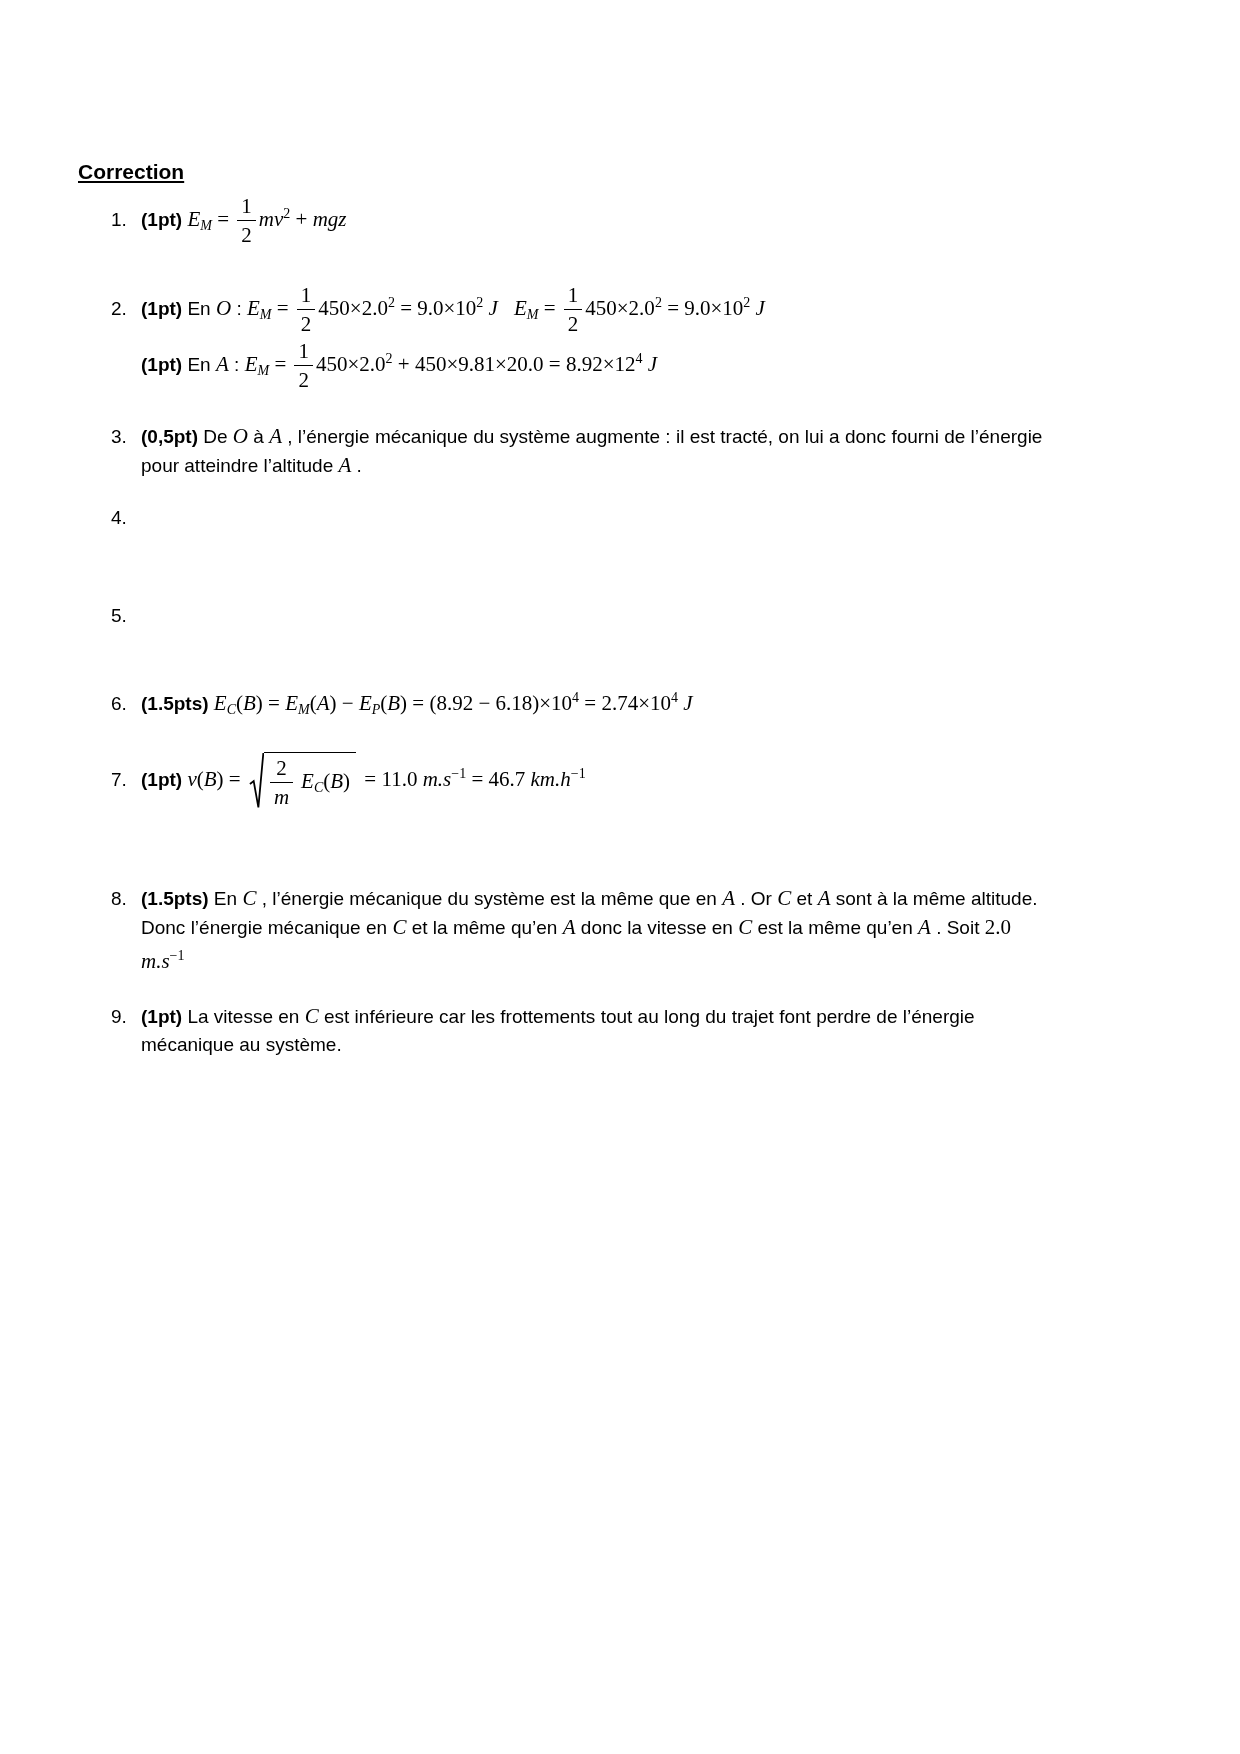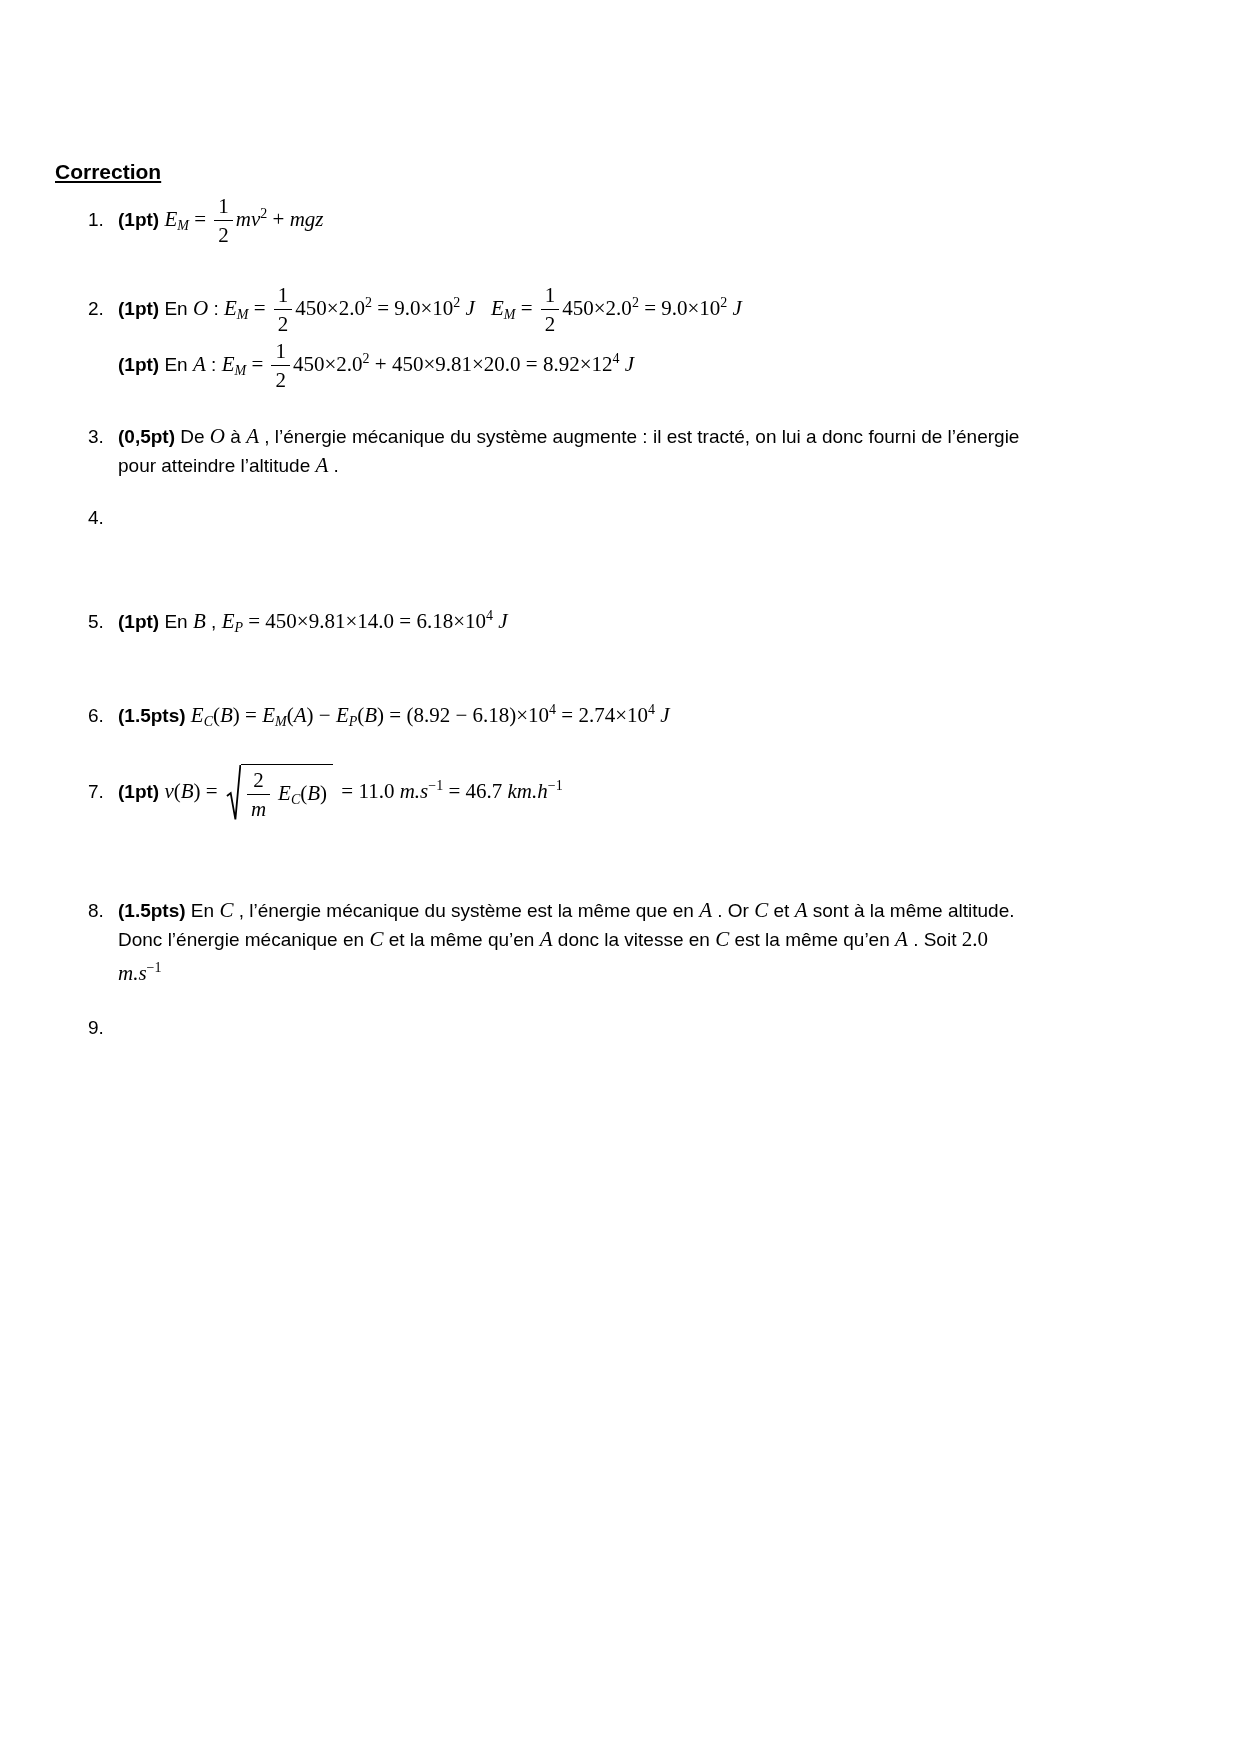--- a/index.html
+++ b/index.html
@@ -11,21 +11,21 @@
   body {
     width: 1240px;
     height: 1754px;
     overflow: hidden;
     font-family: "Liberation Sans", sans-serif;
   }
   .page {
     box-sizing: border-box;
     width: 1240px;
     height: 1754px;
-    padding: 160px 60px 0 55px;
+    padding: 160px 60px 0 78px;
   }
   .title {
     font-size: 21px;
     font-weight: bold;
     text-decoration: underline;
     margin: 0 0 10px 0;
   }
   .items-list {
     margin-left: 33px;
   }
@@ -147,23 +147,20 @@
         <div class="item-number">3.</div>
         <div class="item-content">
           <div class="line"><span class="b">(0,5pt) </span><span class="t">De </span><span class="it">O</span><span class="t"> à </span><span class="it">A</span><span class="t"> , l’énergie mécanique du système augmente : il est tracté, on lui a donc fourni de l’énergie pour atteindre l’altitude </span><span class="it">A</span><span class="t"> .</span></div>
         </div>
       </div>
       <div class="item">
         <div class="item-number">4.</div>
       </div>
       <div class="item">
         <div class="item-number">5.</div>
-        <div class="item-content">
-          <div class="line"><span class="b">(1pt) </span><span class="t">En </span><span class="it">B</span><span class="t"> , </span><span class="it">E</span><span class="sub">P</span><span class="rm"> = 450×9.81×14.0 = 6.18×10</span><span class="sup">4</span><span class="it"> J</span></div>
-        </div>
       </div>
       <div class="item">
         <div class="item-number">6.</div>
         <div class="item-content">
           <div class="line"><span class="b">(1.5pts) </span><span class="it">E</span><span class="sub">C</span><span class="rm">(</span><span class="it">B</span><span class="rm">) = </span><span class="it">E</span><span class="sub">M</span><span class="rm">(</span><span class="it">A</span><span class="rm">) − </span><span class="it">E</span><span class="sub">P</span><span class="rm">(</span><span class="it">B</span><span class="rm">) = (8.92 − 6.18)×10</span><span class="sup">4</span><span class="rm"> = 2.74×10</span><span class="sup">4</span><span class="it"> J</span></div>
         </div>
       </div>
       <div class="item">
         <div class="item-number">7.</div>
         <div class="item-content">
@@ -179,15 +176,18 @@
         </div>
       </div>
       <div class="item">
         <div class="item-number">8.</div>
         <div class="item-content">
           <div class="line"><span class="b">(1.5pts) </span><span class="t">En </span><span class="it">C</span><span class="t"> , l’énergie mécanique du système est la même que en </span><span class="it">A</span><span class="t"> . Or </span><span class="it">C</span><span class="t"> et </span><span class="it">A</span><span class="t"> sont à la même altitude. Donc l’énergie mécanique en </span><span class="it">C</span><span class="t"> et la même qu’en </span><span class="it">A</span><span class="t"> donc la vitesse en </span><span class="it">C</span><span class="t"> est la même qu’en </span><span class="it">A</span><span class="t"> . Soit </span><span class="rm">2.0 </span><span class="it">m.s</span><span class="sup">−1</span></div>
         </div>
       </div>
       <div class="item">
         <div class="item-number">9.</div>
+        <div class="item-content">
+          <div class="line"><span class="b">(1pt) </span><span class="t">La vitesse en </span><span class="it">C</span><span class="t"> est inférieure car les frottements tout au long du trajet font perdre de l’énergie mécanique au système.</span></div>
+        </div>
       </div>
     </div>
 </div>
 
 </body></html>

